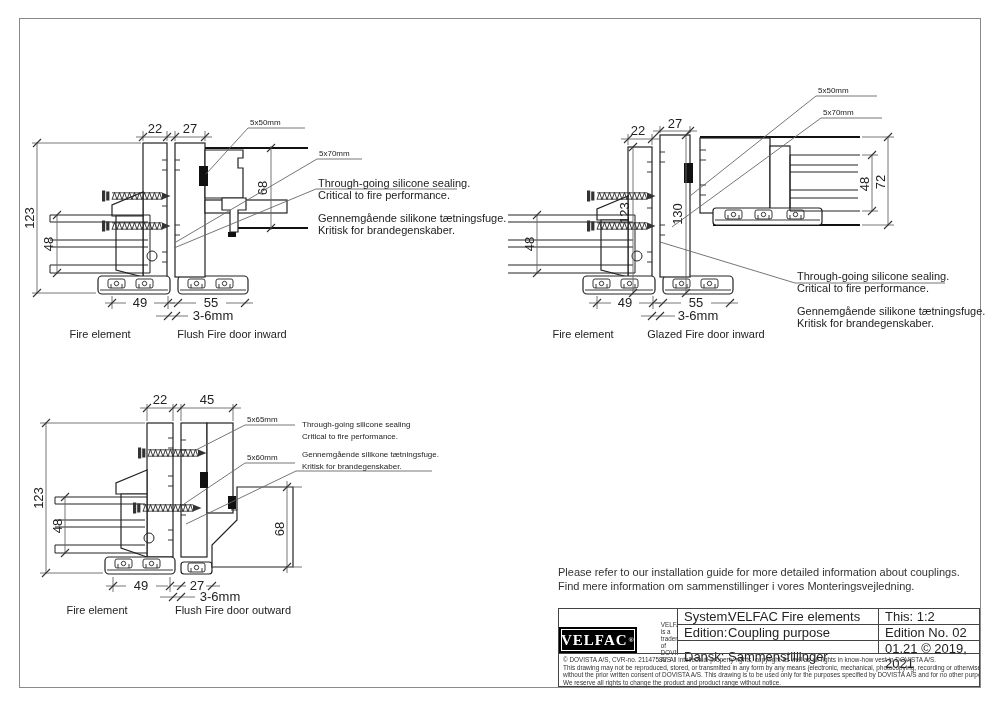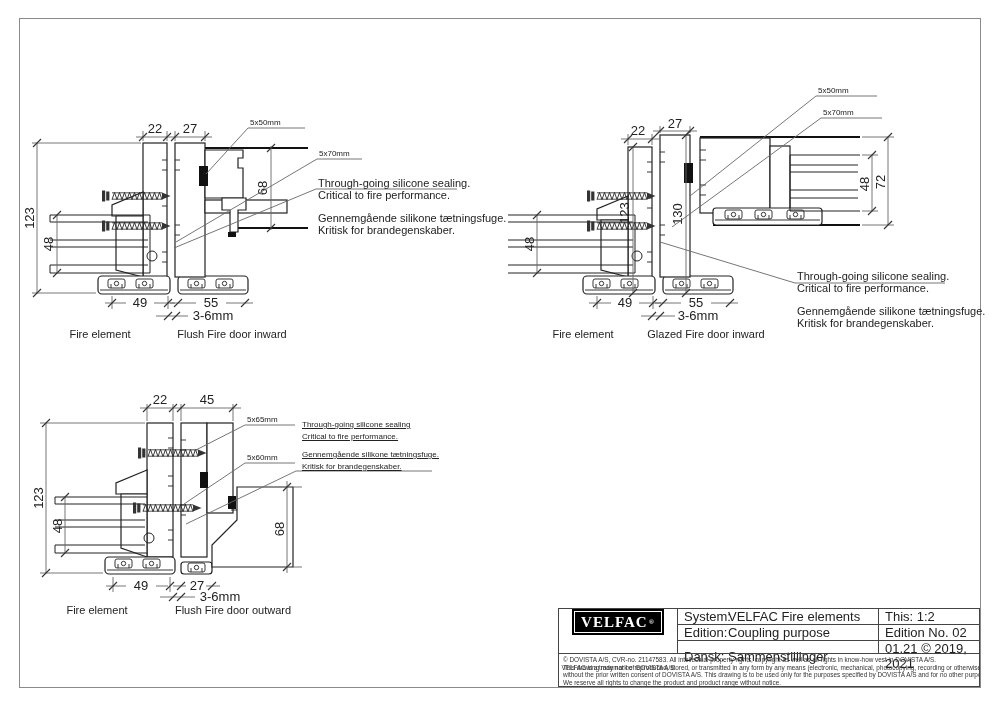--- a/index.html
+++ b/index.html
@@ -317,32 +317,34 @@
     <div>Critical to fire performance.</div>
     <div class="da">Gennemgående silikone tætningsfuge.</div>
     <div>Kritisk for brandegenskaber.</div>
   </div>
   <div class="note" style="left:797px;top:270px;">
     <div>Through-going silicone sealing.</div>
     <div>Critical to fire performance.</div>
     <div class="da">Gennemgående silikone tætningsfuge.</div>
     <div>Kritisk for brandegenskaber.</div>
   </div>
-  <div class="note-sm" style="left:302px;top:419px;text-decoration:underline;">
+  <div class="note-sm" style="left:302px;top:419px;">
     <div>Through-going silicone sealing</div>
     <div>Critical to fire performance.</div>
     <div class="da">Gennemgående silikone tætningsfuge.</div>
     <div>Kritisk for brandegenskaber.</div>
   </div>
 
   <div id="footer-note">
+    <div>Please refer to our installation guide for more detailed information about couplings.</div>
+    <div>Find mere information om sammenstillinger i vores Monteringsvejledning.</div>
   </div>
 
   <div id="title-table">
-    <div id="logo-cell" class="cellx" style="background:#fff;grid-row:1/4;display:flex;flex-direction:column;align-items:center;justify-content:space-between;gap:24px;">
+    <div id="logo-cell" class="cellx" style="background:#fff;grid-row:1/4;display:flex;flex-direction:row;align-items:center;justify-content:space-between;gap:24px;">
       <div id="velfac-logo">
         <span>VELFAC</span>
           <sup>®</sup>
       </div>
       <div id="trademark-note">VELFAC is a trademark of DOVISTA A/S</div>
     </div>
     <div class="cell">
       <span class="row-label">System:</span>
       <span>VELFAC Fire elements</span>
     </div>

